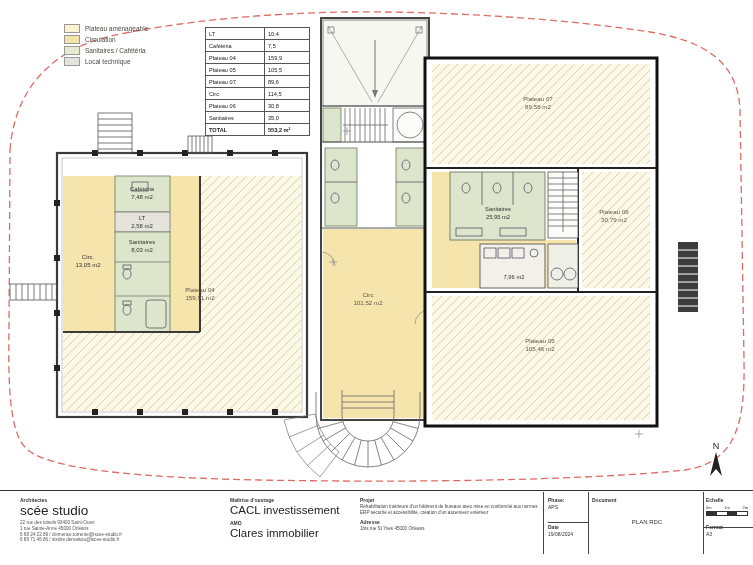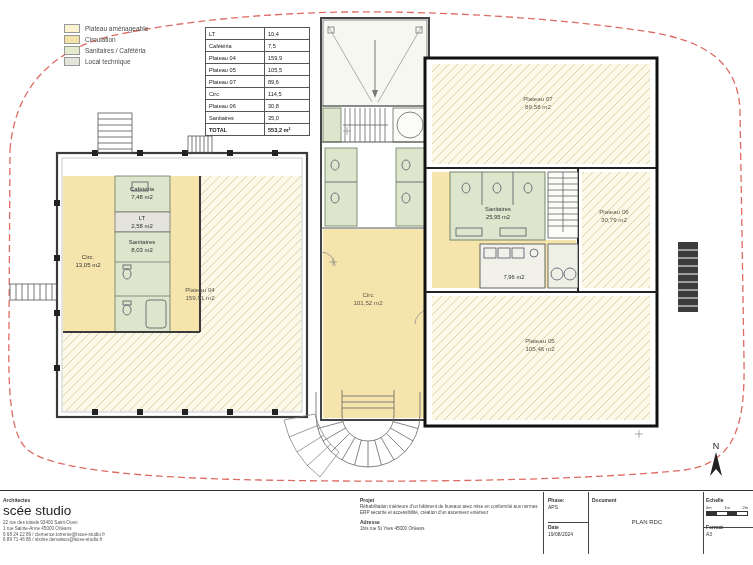--- a/index.html
+++ b/index.html
@@ -25,21 +25,21 @@
   .area-table td.c2{width:38px;}
   .area-table{border:1.4px solid #222;}
   .area-table tr.total td{font-weight:bold;border-top:1.2px solid #222;}
 
   
   .tb{position:absolute;left:0;top:490px;width:753px;height:75px;border-top:1px solid #333;
       color:#222;}
   .tb .head{font-size:5px;font-weight:bold;color:#333;margin-bottom:1px;}
   .tb .small{font-size:4.6px;color:#555;line-height:5.8px;}
   .tb-col{position:absolute;top:6px;}
-  .c-arch{left:3px;width:126px;}
+  .c-arch{left:20px;width:126px;}
   .arch-name{font-size:13.5px;color:#222;margin:0 0 2px 0;line-height:14px;}
   .c-be{left:133px;width:92px;}
   .be-name{font-size:10.5px;line-height:12px;margin-bottom:4px;}
   .c-moa{left:230px;width:122px;}
   .moa-name{font-size:11.5px;line-height:13px;margin-bottom:3px;}
   .c-prj{left:360px;width:180px;}
   .prj-text{font-size:4.6px;color:#444;line-height:5.6px;margin-bottom:4px;}
   .c-phase{left:548px;width:36px;}
   .c-doc{left:592px;width:110px;}
   .doc-val{position:absolute;left:592px;top:519px;width:110px;text-align:center;font-size:6px;color:#333;}
@@ -388,20 +388,26 @@
     <div class="tb-col c-arch">
       <div class="head">Architectes</div>
       <div class="arch-name">scée studio</div>
       <div class="small">22 rue des toisels 93400 Saint-Ouen</div>
       <div class="small">1 rue Sainte-Anne 45000 Orléans</div>
       <div class="small">6 68 24 22 89 / clemence.torrente@iscee-studio.fr</div>
       <div class="small">6 89 71 46 86 / sixtine.demaisou@iscee-studio.fr</div>
     </div>
 
 
+    <div class="tb-col c-moa">
+      <div class="head">Maîtrise d'ouvrage</div>
+      <div class="moa-name">CACL investissement</div>
+      <div class="head">AMO</div>
+      <div class="moa-name">Clares immobilier</div>
+    </div>
 
     <div class="tb-col c-prj">
       <div class="head">Projet</div>
       <div class="prj-text">Réhabilitation intérieure d'un bâtiment de bureaux avec mise en conformité aux normes ERP sécurité et accessibilité, création d'un ascenseur extérieur</div>
       <div class="head">Adresse</div>
       <div class="prj-text">1bis rue St Yves 45000 Orléans</div>
     </div>
 
     <div class="tb-col c-phase">
       <div class="head">Phase:</div>

